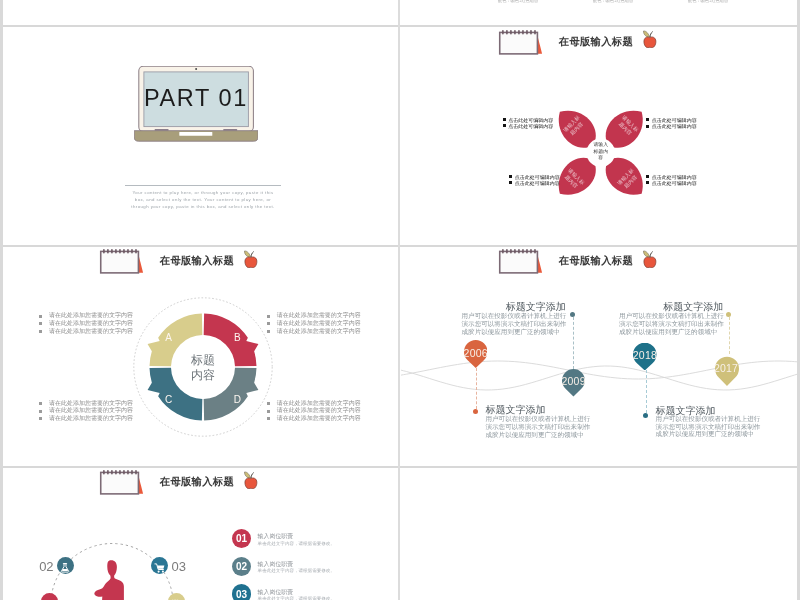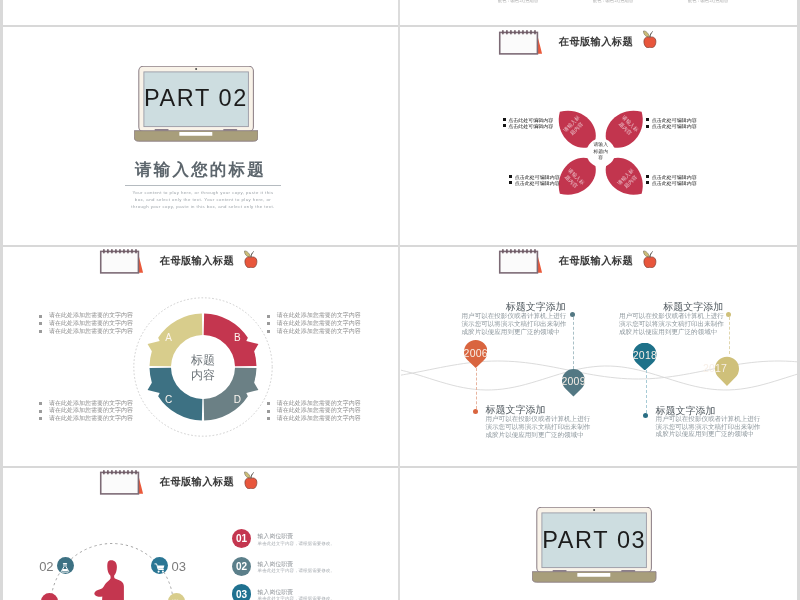--- a/index.html
+++ b/index.html
@@ -92,23 +92,22 @@
     <div class="laptop" style="left:130.7px;top:38.7px;width:124.5px;height:76px;">
       <svg width="124.5" height="76" viewBox="0 0 124.5 76">
         <rect x="4.80" y="0.20" width="114.60" height="65.30" rx="4.6" ry="4.6" fill="#f9f3e9" stroke="#8e8188" stroke-width="1.05"></rect>
         <rect x="9.90" y="5.90" width="104.50" height="54.70" fill="#cddde0" stroke="#9a9aa5" stroke-width="0.9"></rect>
         <circle cx="62.10" cy="3.00" r="1.0" fill="#4a4a4a"></circle>
         <rect x="20.70" y="62.90" width="13.80" height="3.0" rx="0.5" fill="#8b7f8c"></rect>
         <rect x="89.30" y="62.90" width="13.80" height="3.0" rx="0.5" fill="#8b7f8c"></rect>
         <path d="M0.20 64.70 H124.00 V70.90 Q124.00 75.20 119.70 75.20 H4.50 Q0.20 75.20 0.20 70.90 Z" fill="#a89e7b" stroke="#8e8188" stroke-width="0.95"></path>
         <rect x="45.30" y="65.90" width="33.00" height="3.80" rx="0.5" fill="#ffffff"></rect>
       </svg>
-      <div class="laptop-text" style="top:19.5px;font-size:23.5px;letter-spacing:1.6px;">PART  02</div>
-    </div>
-    <div class="cover-title" style="top:132px;">请输入您的标题</div>
+      <div class="laptop-text" style="top:19.5px;font-size:23.5px;letter-spacing:1.6px;">PART  01</div>
+    </div>
     <div class="cover-rule" style="top:157.5px;"></div>
     <div class="cover-sub" style="top:162px;">Your content to play here, or through your copy, paste it this box, and select only the text. Your content to play here, or through your copy, paste in this box, and select only the text.</div>
   </div>
 
   <div class="cell" style="left:401px;top:27px;width:396px;height:218px;">
     <div class="hdr" style="left:96.3px;top:2.7px;">
       <span class="hdr-cal"><svg width="48" height="25.2" viewBox="0 0 48 27">
             <path d="M41.0 3.4 L46.6 25.4 L39.6 25.4 Z" fill="#ea5a3b"></path>
             <rect x="1.2" y="2.6" width="40.4" height="23.0" fill="#fbfbfb" stroke="#7c6a75" stroke-width="1.7"></rect>
             <g fill="none" stroke="#6b5762" stroke-width="1.7" stroke-linecap="round">
@@ -365,21 +364,21 @@
         <span>成胶片以便应用到更广泛的领域中</span>
       </div>
     </div>
 
     <div class="tl-item">
       <div class="tl-stem" style="left:327.8px;top:68.9px;height:37.6px;border-color:#e0d6ae;"></div>
       <div class="tl-dot" style="left:325.3px;top:63.9px;background:#cfc07a;"></div>
       <svg class="tl-pin" width="24" height="31" viewBox="0 0 24 31" style="left:313.5px;top:106.5px;">
         <path d="M3.74,22.48 A12.0,12.0 0 1 1 20.26,22.48 L12.0,31.00 Z" fill="#cfc07a"></path>
       </svg>
-      <div class="tl-year" style="left:314px;top:119.7px;">2017</div>
+      <div class="tl-year" style="left:325px;top:119.7px;">2017</div>
       <div class="tl-title" style="left:322.2px;top:51.8px;">标题文字添加</div>
       <div class="tl-body" style="left:322.8px;top:64.1px;">
         <span>用户可以在投影仪或者计算机上进行</span>
         <span>演示您可以将演示文稿打印出来制作</span>
         <span>成胶片以便应用到更广泛的领域中</span>
       </div>
     </div>
   </div>
 
   <div class="cell" style="left:3px;top:469px;width:395px;height:131px;">
@@ -461,28 +460,14 @@
       <span class="role-title">输入岗位职责</span>
       <span class="role-body">单击此处文字内容，请根据需要修改。</span>
     </div>
     <div class="role-row" style="top:115.4px;">
       <span class="role-badge" style="background:#1f7190;">03</span>
       <span class="role-title">输入岗位职责</span>
       <span class="role-body">单击此处文字内容，请根据需要修改。</span>
     </div>
   </div>
 
-  <div class="cell" style="left:401px;top:469px;width:396px;height:131px;">
-    <div class="laptop" style="left:131px;top:38px;width:124.5px;height:76px;">
-      <svg width="124.5" height="76" viewBox="0 0 124.5 76">
-        <rect x="4.80" y="0.20" width="114.60" height="65.30" rx="4.6" ry="4.6" fill="#f9f3e9" stroke="#8e8188" stroke-width="1.05"></rect>
-        <rect x="9.90" y="5.90" width="104.50" height="54.70" fill="#cddde0" stroke="#9a9aa5" stroke-width="0.9"></rect>
-        <circle cx="62.10" cy="3.00" r="1.0" fill="#4a4a4a"></circle>
-        <rect x="20.70" y="62.90" width="13.80" height="3.0" rx="0.5" fill="#8b7f8c"></rect>
-        <rect x="89.30" y="62.90" width="13.80" height="3.0" rx="0.5" fill="#8b7f8c"></rect>
-        <path d="M0.20 64.70 H124.00 V70.90 Q124.00 75.20 119.70 75.20 H4.50 Q0.20 75.20 0.20 70.90 Z" fill="#a89e7b" stroke="#8e8188" stroke-width="0.95"></path>
-        <rect x="45.30" y="65.90" width="33.00" height="3.80" rx="0.5" fill="#ffffff"></rect>
-      </svg>
-      <div class="laptop-text" style="top:19.5px;font-size:23.5px;letter-spacing:1.6px;">PART  03</div>
-    </div>
-  </div>
 
 </div>
 
 </body></html>

